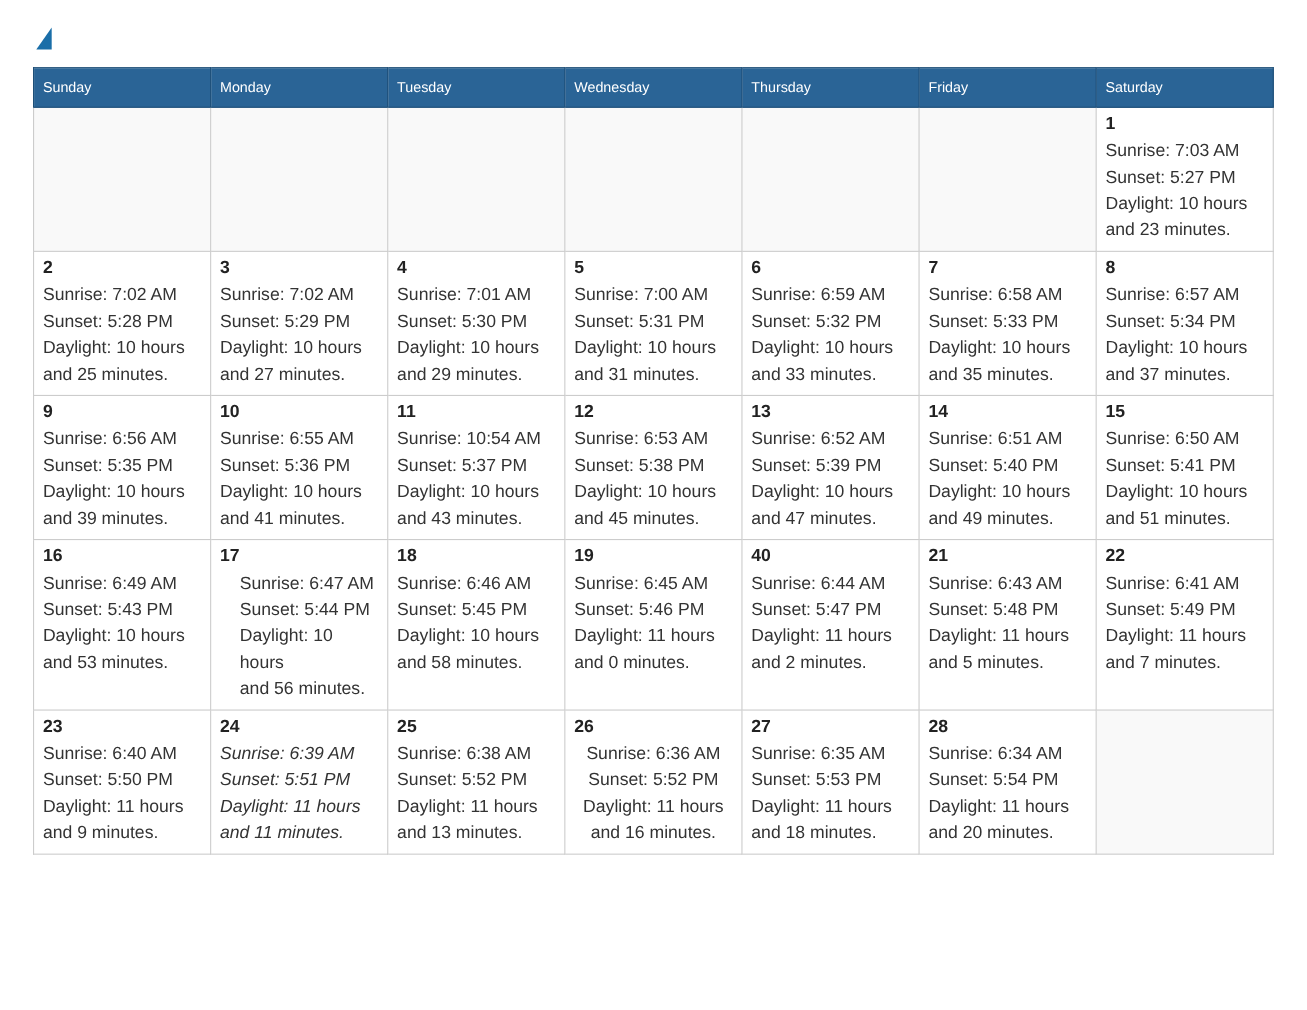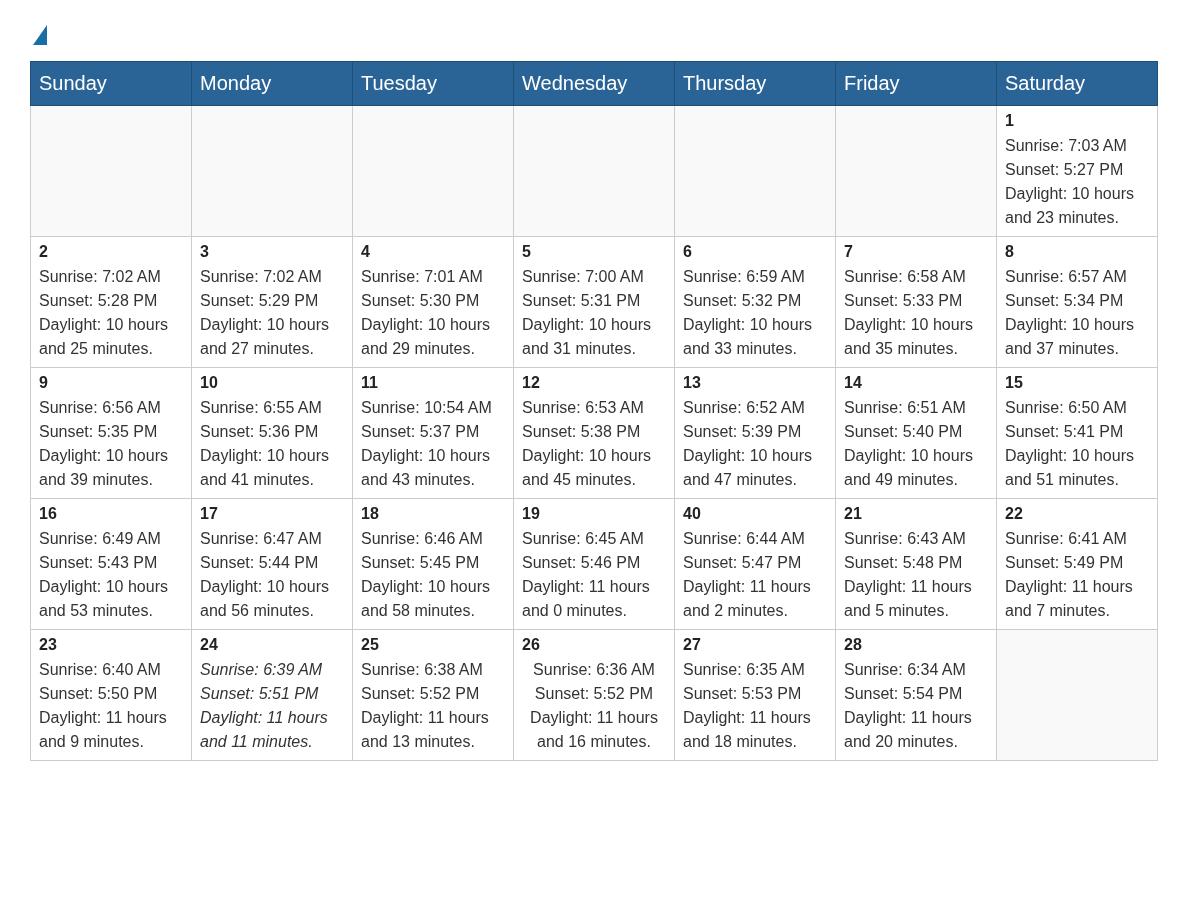--- a/index.html
+++ b/index.html
@@ -61,21 +61,21 @@
     }
     .calendar {
       width: 100%;
       border-collapse: collapse;
       border: 1px solid #ccc;
     }
     .calendar th {
       background-color: #2a6496;
       color: #fff;
       padding: 10px 8px;
-      font-size: 20px;
+      font-size: 13px;
       font-weight: normal;
       text-align: left;
       border: 1px solid #1e4f78;
     }
     .calendar td {
       vertical-align: top;
       padding: 6px 8px;
       border: 1px solid #ccc;
       width: 14.28%;
       height: 120px;
@@ -251,21 +251,21 @@
       <tr>
         <td>
           <span class="day-number">16</span>
           <div class="day-info" style="white-space: pre-line;">Sunrise: 6:49 AM
 Sunset: 5:43 PM
 Daylight: 10 hours
 and 53 minutes.</div>
         </td>
         <td>
           <span class="day-number">17</span>
-          <div class="day-info" style="white-space: pre-line;">Sunrise: 6:47 AM
+          <div class="day-info" style="white-space: pre-line; margin-left: 18px;">Sunrise: 6:47 AM
 Sunset: 5:44 PM
 Daylight: 10 hours
 and 56 minutes.</div>
         </td>
         <td>
           <span class="day-number">18</span>
           <div class="day-info" style="white-space: pre-line;">Sunrise: 6:46 AM
 Sunset: 5:45 PM
 Daylight: 10 hours
 and 58 minutes.</div>

